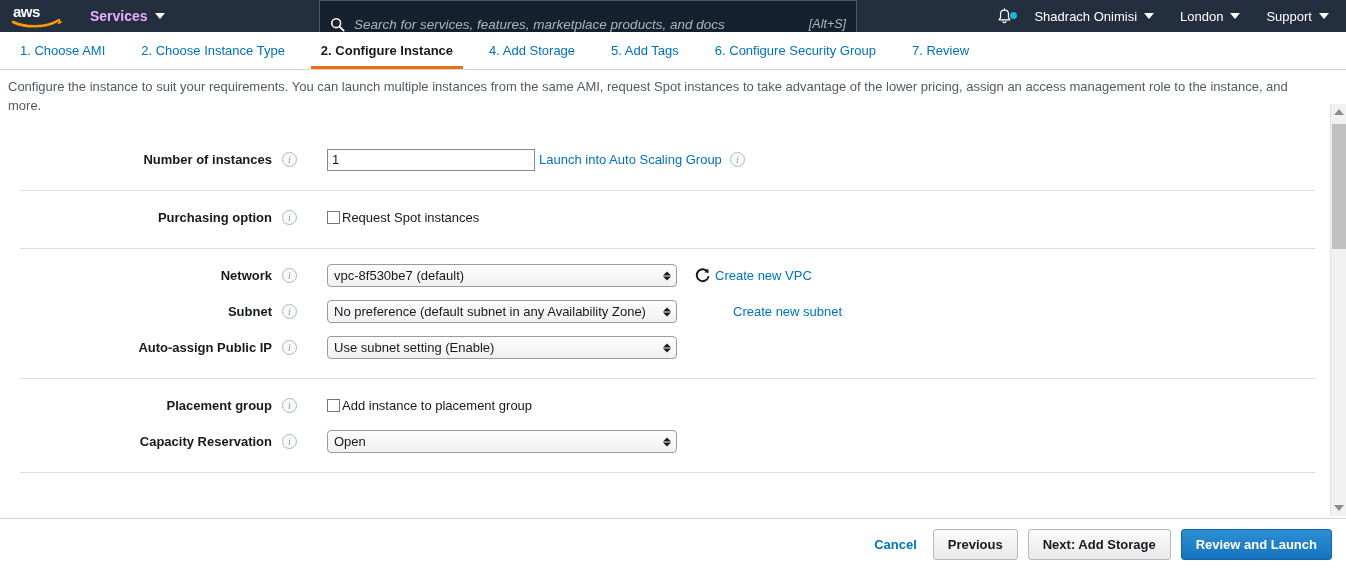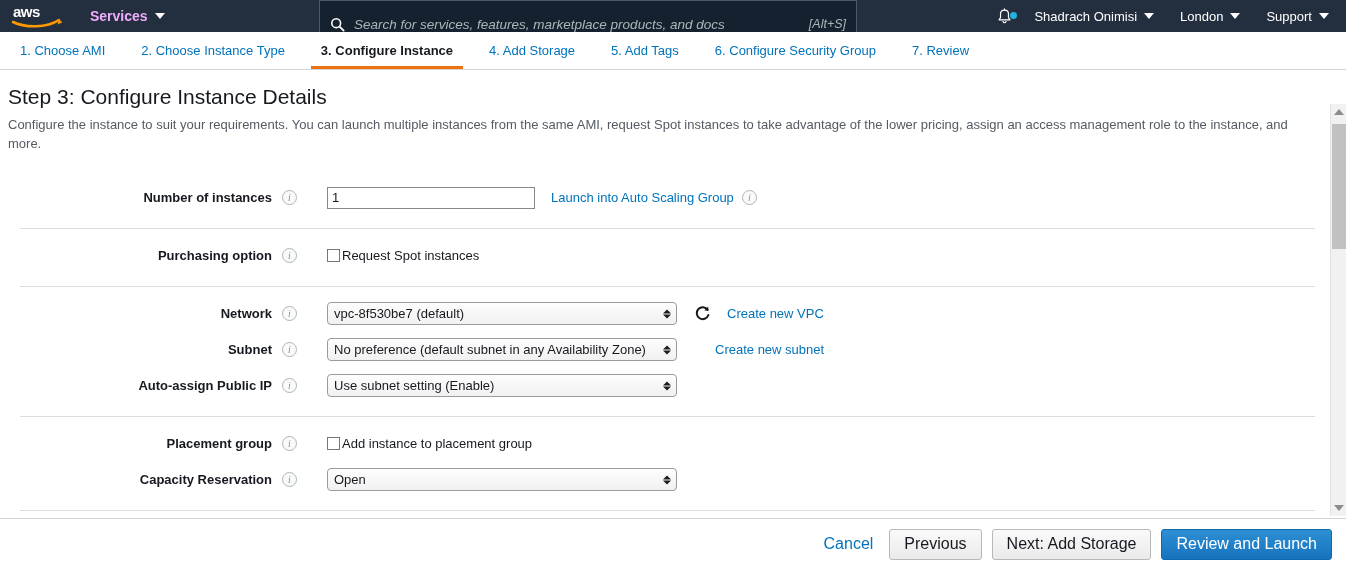--- a/index.html
+++ b/index.html
@@ -241,26 +241,26 @@
   .refresh {
     width: 18px; height: 18px;
     margin-left: 16px;
     flex: 0 0 auto;
     cursor: pointer;
     display: flex; align-items: center; justify-content: center;
   }
   .link {
     color: #0073bb;
     font-size: 13px;
-    margin-left: 16px;
+    margin-left: 4px;
     cursor: pointer;
     white-space: nowrap;
     text-decoration: none;
   }
-  .link.nolead { margin-left: 38px; }
+  .link.nolead { margin-left: 56px; }
 
   
   .vscroll {
     position: absolute;
     top: 104px; right: 0;
     width: 16px; height: 412px;
     background: #f1f1f1;
     border-left: 1px solid #e2e2e2;
   }
   .vs-btn {
@@ -295,21 +295,21 @@
     position: absolute; left: 0; top: 518px;
     width: 1346px; height: 51px;
     background: #ffffff;
     border-top: 1px solid #d5d5d5;
     display: flex; align-items: center; justify-content: flex-end;
     padding-right: 14px;
     gap: 10px;
   }
   .btn {
     font-family: "Liberation Sans", sans-serif;
-    font-size: 16px; font-weight: normal;
+    font-size: 13px; font-weight: bold;
     border-radius: 3px;
     height: 31px;
     padding: 0 14px;
     display: flex; align-items: center; justify-content: center;
     cursor: pointer;
     white-space: nowrap;
     text-align: right;
   }
   .btn-cancel {
     color: #0073bb; background: transparent; border: none;
@@ -383,39 +383,38 @@
 </div>
 
 <div class="steptabs">
   <div class="steptab">
     <span>1. Choose AMI</span>
   </div>
   <div class="steptab">
     <span>2. Choose Instance Type</span>
   </div>
   <div class="steptab active">
-    <span>3. Configure Instance</span>
+    <span>2. Configure Instance</span>
   </div>
   <div class="steptab">
     <span>4. Add Storage</span>
   </div>
   <div class="steptab">
     <span>5. Add Tags</span>
   </div>
   <div class="steptab">
     <span>6. Configure Security Group</span>
   </div>
   <div class="steptab">
     <span>7. Review</span>
   </div>
 </div>
 
 <div class="content">
 
-  <h1 class="page-title">Step 3: Configure Instance Details</h1>
   <p class="page-desc">Configure the instance to suit your requirements. You can launch multiple instances from the same AMI, request Spot instances to take advantage of the lower pricing, assign an access management role to the instance, and more.</p>
 
   <div class="form">
 
     <div class="group">
       <div class="row">
         <div class="lbl">Number of instances</div>
         <div class="info-icon">i</div>
         <div class="field">
           <input class="txtinput" type="text" value="1" style="">

